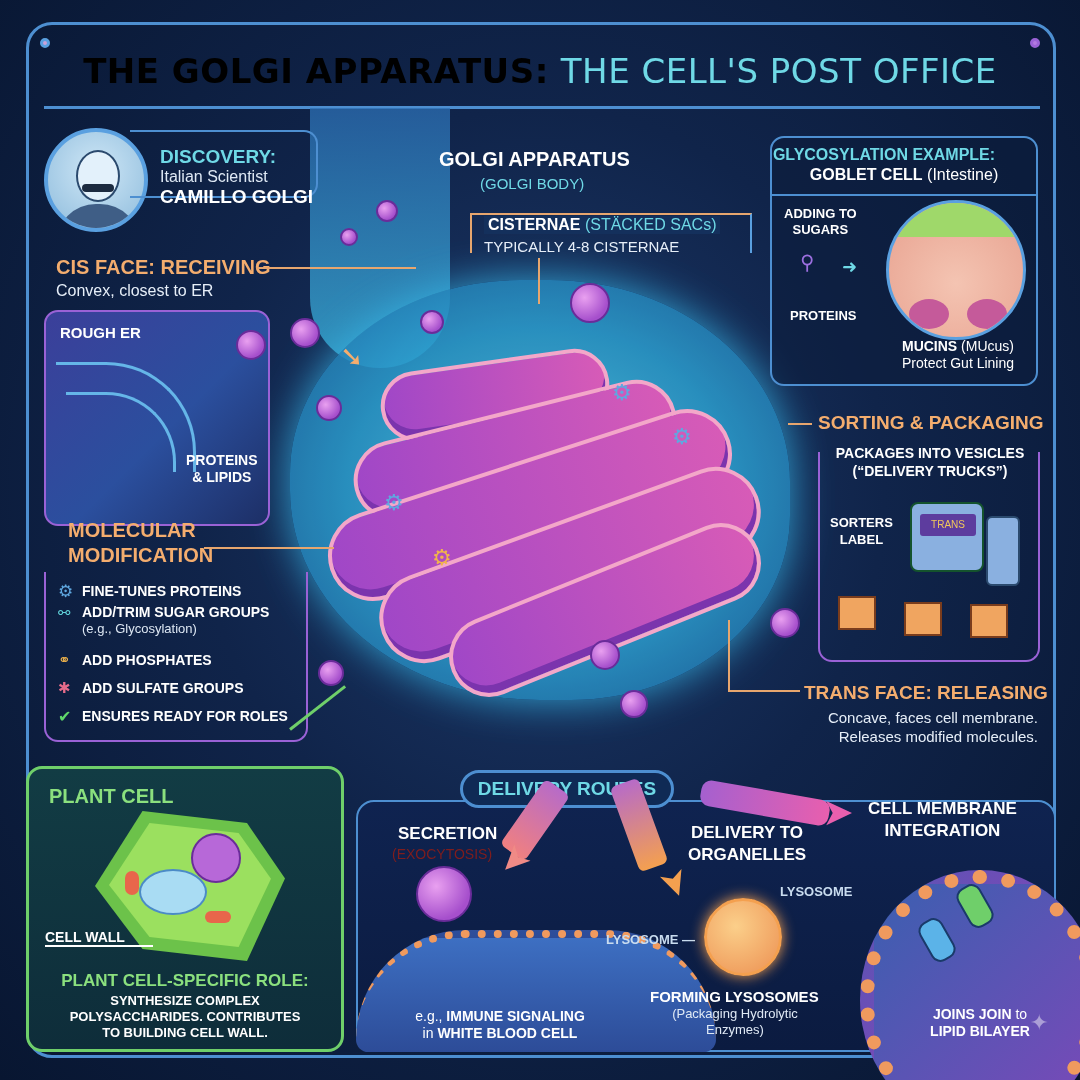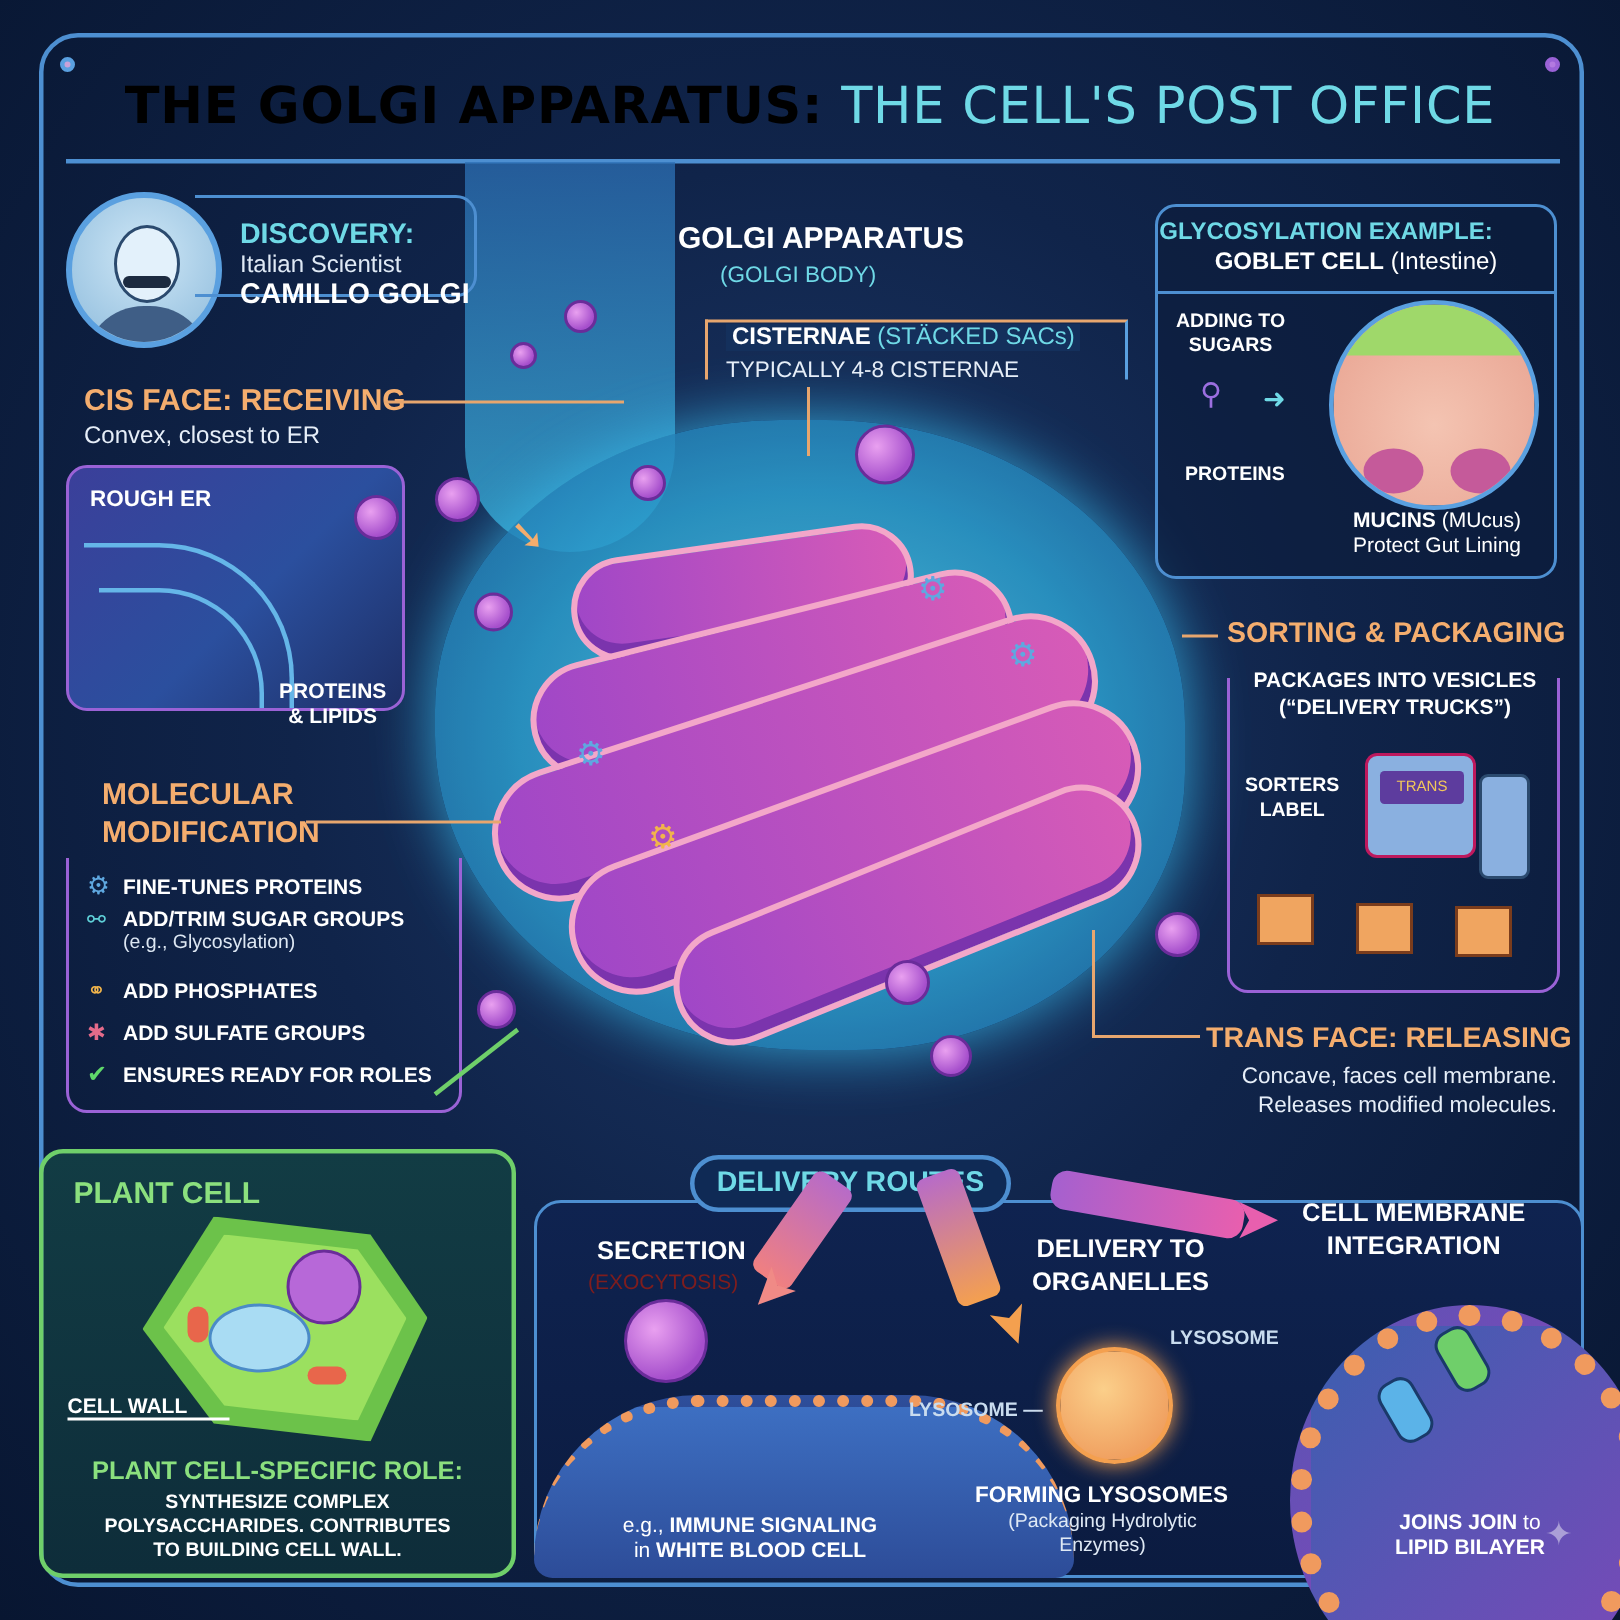--- a/index.html
+++ b/index.html
@@ -68,21 +68,21 @@
     <div class="cond cyan" style="font-size:19px">DISCOVERY:</div>
     <div style="font-size:16px;color:#dfe9f5">Italian Scientist</div>
     <div class="cond" style="font-size:19px">CAMILLO GOLGI</div>
   </div>
 </div>
 
 <div class="abs cond orange" style="left:56px;top:256px;font-size:20px">CIS FACE: RECEIVING</div>
 <div class="abs" style="left:56px;top:282px;font-size:16px;color:#e6eef8">Convex, closest to ER</div>
 <div class="abs label-line" style="left:256px;top:267px;width:160px;height:2px"></div>
 
-<div class="abs pbox" style="left:44px;top:310px;width:226px;height:164px;background:linear-gradient(135deg,#3b3f9a,#2b4f9e 55%,#1d2f66)">
+<div class="abs pbox" style="left:44px;top:310px;width:226px;height:216px;background:linear-gradient(135deg,#3b3f9a,#2b4f9e 55%,#1d2f66)">
   <div class="cond" style="position:absolute;left:14px;top:12px;font-size:15px">ROUGH ER</div>
   <div class="abs" style="left:10px;top:50px;width:140px;height:110px;border-radius:0 90px 0 0;border:3px solid #65b6e8;border-left:none;border-bottom:none"></div>
   <div class="abs" style="left:20px;top:80px;width:110px;height:80px;border-radius:0 70px 0 0;border:3px solid #65b6e8;border-left:none;border-bottom:none"></div>
   <div class="cond" style="position:absolute;left:140px;top:140px;font-size:14px;line-height:17px;text-align:center">
     <div>PROTEINS</div>
     <div>&amp; LIPIDS</div>
   </div>
 </div>
 <div class="abs vesicle" style="left:236px;top:330px;width:30px;height:30px"></div>
 <div class="abs vesicle" style="left:290px;top:318px;width:30px;height:30px"></div>
@@ -129,21 +129,21 @@
     <div class="abs" style="left:96px;top:22px;width:50px;height:50px;border-radius:50%;background:#b768d8;border:2px solid #6a2c9a"></div>
     <div class="abs" style="left:30px;top:60px;width:14px;height:24px;border-radius:8px;background:#e8664b"></div>
     <div class="abs" style="left:110px;top:100px;width:26px;height:12px;border-radius:8px;background:#e8664b"></div>
   </div>
   <div class="cond" style="position:absolute;left:16px;top:160px;font-size:14px;border-bottom:2px solid #fff;padding-right:28px">CELL WALL</div>
   <div class="cond green" style="position:absolute;left:0;width:312px;top:202px;font-size:17px;text-align:center">PLANT CELL-SPECIFIC ROLE:</div>
   <div class="cond" style="position:absolute;left:30px;width:252px;top:224px;font-size:13px;line-height:16px;text-align:center">SYNTHESIZE COMPLEX POLYSACCHARIDES. CONTRIBUTES TO BUILDING CELL WALL.</div>
 </div>
 <div class="abs" style="left:290px;top:728px;width:70px;height:3px;background:#6fcf6a;transform:rotate(-38deg);transform-origin:left"></div>
 
-<div class="abs cond" style="left:452px;top:148px;font-size:20px">GOLGI APPARATUS</div>
+<div class="abs cond" style="left:439px;top:148px;font-size:20px">GOLGI APPARATUS</div>
 <div class="abs cyan" style="left:480px;top:175px;font-size:15px">(GOLGI BODY)</div>
 <div class="abs" style="left:470px;top:213px;width:282px;height:40px;border-top:2px solid #e7a66e;border-left:2px solid #e7a66e;border-right:2px solid #5aa0e0"></div>
 <div class="abs" style="left:484px;top:216px;font-size:16px;background:#14305c;padding:0 4px">
   <span class="cond">CISTERNAE</span>
   <span class="cyan">(STÄCKED SACs)</span>
 </div>
 <div class="abs" style="left:484px;top:238px;font-size:15px;color:#e6eef8">TYPICALLY 4-8 CISTERNAE</div>
 <div class="abs label-line" style="left:538px;top:258px;width:2px;height:46px"></div>
 
 <div class="abs box" style="left:770px;top:136px;width:268px;height:250px;background:rgba(12,28,60,.6)">
@@ -175,21 +175,21 @@
 <div class="abs label-line" style="left:788px;top:423px;width:24px;height:2px"></div>
 <div class="abs pbox" style="left:818px;top:452px;width:222px;height:210px;border-top:none;border-radius:0 0 14px 14px">
   <div class="cond" style="position:absolute;left:-10px;width:240px;top:-8px;font-size:14px;line-height:18px;text-align:center">
     <div>PACKAGES INTO VESICLES</div>
     <div>(“DELIVERY TRUCKS”)</div>
   </div>
   <div class="cond" style="position:absolute;left:10px;top:62px;font-size:13px;line-height:17px;text-align:center">
     <div>SORTERS</div>
     <div>LABEL</div>
   </div>
-  <div class="abs" style="left:90px;top:50px;width:74px;height:70px;background:#8ab0e0;border:2px solid #be185d;border-radius:8px">
+  <div class="abs" style="left:90px;top:50px;width:74px;height:70px;background:#8ab0e0;border:2px solid #14532d;border-radius:8px">
     <div class="abs" style="left:8px;top:10px;width:56px;height:22px;background:#5d3c9e;border-radius:3px;color:#f1c75a;font-size:10px;text-align:center;line-height:22px">TRANS</div>
   </div>
   <div class="abs" style="left:166px;top:64px;width:34px;height:70px;background:#8ab0e0;border:2px solid #2b4a6e;border-radius:6px"></div>
   <div class="abs" style="left:18px;top:144px;width:38px;height:34px;background:#f0a560;border:2px solid #7a3c1c"></div>
   <div class="abs" style="left:84px;top:150px;width:38px;height:34px;background:#f0a560;border:2px solid #7a3c1c"></div>
   <div class="abs" style="left:150px;top:152px;width:38px;height:34px;background:#f0a560;border:2px solid #7a3c1c"></div>
 </div>
 
 <div class="abs" style="left:728px;top:620px;width:72px;height:72px;border-left:2px solid #e7a66e;border-bottom:2px solid #e7a66e"></div>
 <div class="abs cond orange" style="left:804px;top:682px;font-size:19px">TRANS FACE: RELEASING</div>

